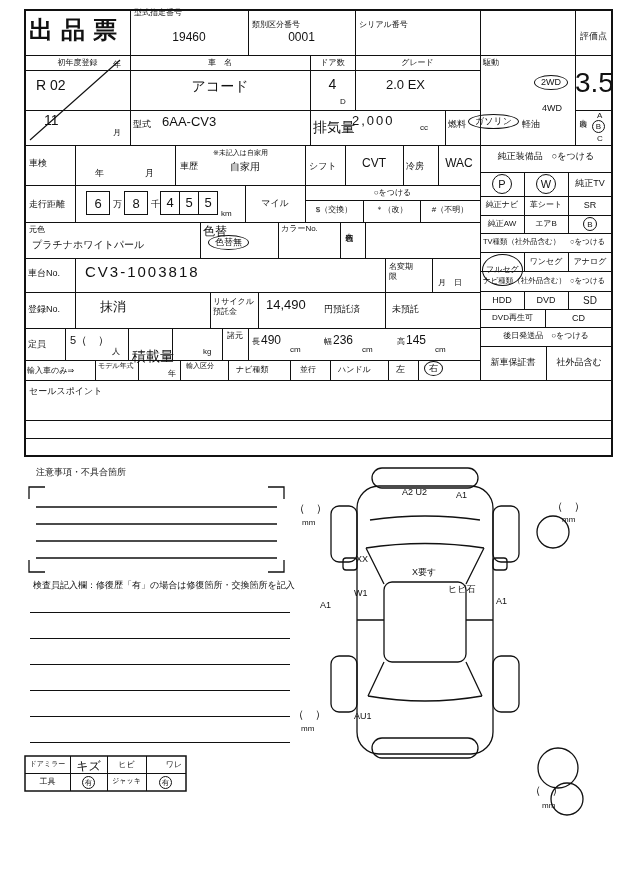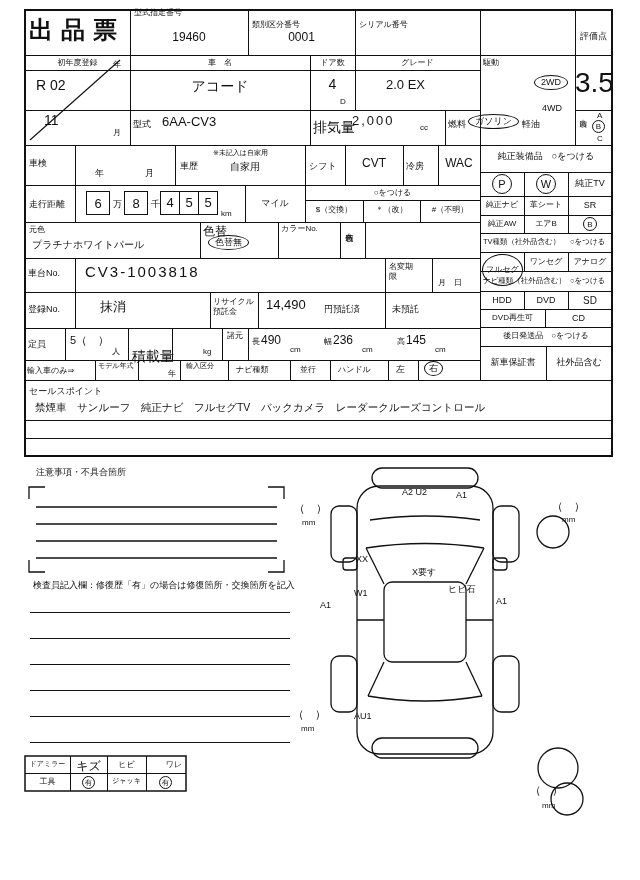--- a/index.html
+++ b/index.html
@@ -155,21 +155,20 @@
   <div class="t" style="left:98px;top:361px;width:36px;font-size:7px;white-space:normal;line-height:1.3">モデル年式</div>
   <div class="t" style="left:168px;top:369px;font-size:8px">年</div>
   <div class="t" style="left:186px;top:361px;width:36px;font-size:7px;white-space:normal;line-height:1.3">輸入区分</div>
   <div class="t" style="left:236px;top:365px;font-size:8px">ナビ種類</div>
   <div class="t" style="left:300px;top:365px;font-size:8px">並行</div>
   <div class="t" style="left:338px;top:365px;font-size:8px">ハンドル</div>
   <div class="t" style="left:396px;top:364px;font-size:9px">左</div>
   <div class="t" style="left:424px;top:361px;font-size:9px"><span class="ov" style="padding:1px 4px">右</span></div>
 
   <div class="t" style="left:29px;top:386px;font-size:9px">セールスポイント</div>
-  <div class="t" style="left:35px;top:401px;font-size:10.5px">禁煙車　サンルーフ　純正ナビ　フルセグTV　バックカメラ　レーダークルーズコントロール</div>
 
   <div class="t c" style="left:480px;top:151px;width:132px;font-size:9px">純正装備品　○をつける</div>
   <div class="cl" style="left:492px;top:174px;width:20px;height:20px;font-size:11px">P</div>
   <div class="cl" style="left:536px;top:174px;width:20px;height:20px;font-size:11px">W</div>
   <div class="t c" style="left:568px;top:178px;width:44px;font-size:9px">純正TV</div>
   <div class="t c" style="left:480px;top:200px;width:44px;font-size:8px">純正ナビ</div>
   <div class="t c" style="left:524px;top:200px;width:44px;font-size:8px">革シート</div>
   <div class="t c" style="left:568px;top:200px;width:44px;font-size:9px">SR</div>
   <div class="t c" style="left:480px;top:219px;width:44px;font-size:8px">純正AW</div>
   <div class="t c" style="left:524px;top:219px;width:44px;font-size:8px">エアB</div>

